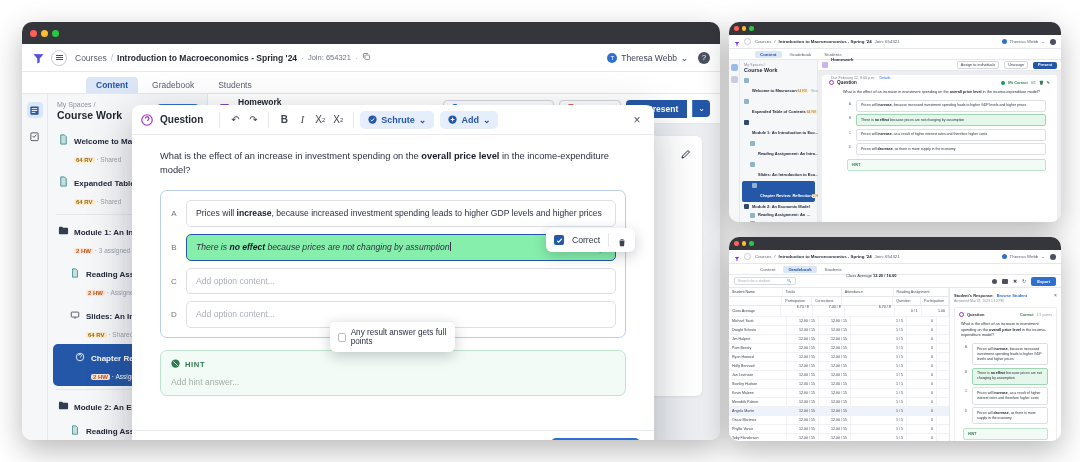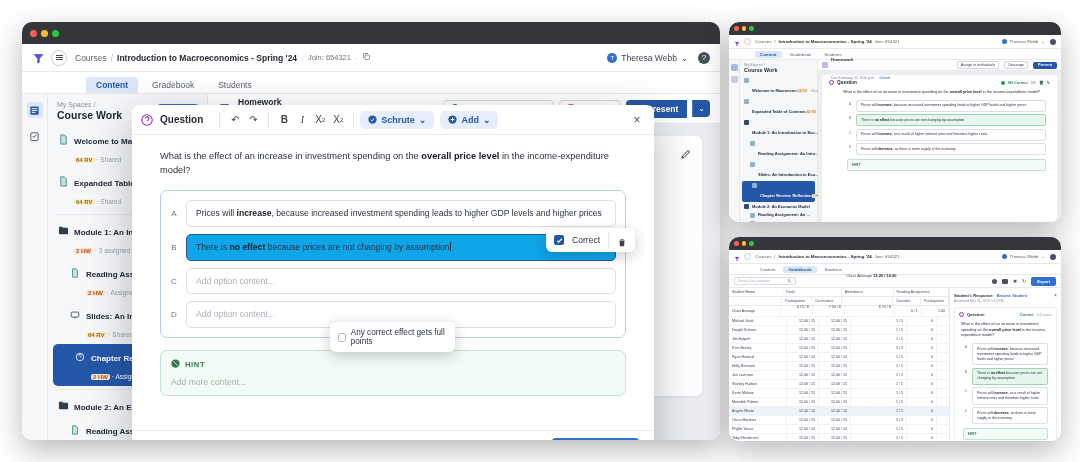--- a/index.html
+++ b/index.html
@@ -123,21 +123,21 @@
   .q-text b { font-weight: bold; color: #161b26; }
 
   .opt-group { border: 1px solid #b9cdeb; border-radius: 7px; padding: 9px 9px 9px 5px; }
   .opt-row { display: flex; align-items: stretch; gap: 4px; margin-bottom: 7px; }
   .opt-row:last-child { margin-bottom: 0; }
   .opt-letter { width: 16px; flex: 0 0 16px; font-size: 8px; color: #6d7380; display: flex;
                 align-items: center; justify-content: center; }
   .opt-box { flex: 1; border: 1px solid #dcdfe6; border-radius: 5px; padding: 6px 9px;
              font-size: 8.6px; color: #2b3140; line-height: 1.5; background: #fff;
              display: flex; align-items: center; gap: 6px; min-height: 22px; }
-  .opt-box.correct { background: #0ea5e9; border: 1.6px solid #2457a8; }
+  .opt-box.correct { background: #86efac; border: 1.6px solid #2457a8; font-style: italic; }
   .opt-box.ph { color: #a9aeba; }
   .opt-box b { font-weight: bold; color: #161b26; }
   .opt-text { flex: 1; }
   .caret-bar { display: inline-block; width: 1px; height: 9px; background: #2b3140;
                vertical-align: -1px; }
   .check-ic { width: 11px; height: 11px; flex: 0 0 11px; }
 
   
   #correct-popover { position: absolute; left: 524px; top: 184px; background: #fff;
                      border-radius: 6px; box-shadow: 0 4px 14px rgba(20,25,40,.22);
@@ -566,21 +566,21 @@
           <div class="sec-card">
             <div class="sec-head">
               <span>
                 <svg width="9" height="9" viewBox="0 0 24 24" fill="#2f7a4e">
                     <circle cx="12" cy="12" r="11"></circle>
                     <path d="M6 6l12 12" stroke="#fff" stroke-width="2"></path>
                   </svg>
               </span>
               <span>HINT</span>
             </div>
-            <div class="sec-ph">Add more content...</div>
+            <div class="sec-ph">Add hint answer...</div>
           </div>
 
         </div>
 
         <div class="m-footer">
 
           <span class="f-right">
             <span>
               
             </span>
@@ -601,21 +601,21 @@
         <span class="trash">
           <svg width="10" height="11" viewBox="0 0 24 24" fill="#3b4252">
               <path d="M6 7h12l-1 14H7zM9 4h6l1 2H8z"></path>
             </svg>
         </span>
       </div>
 
       <div id="add-option-popover">
         <div class="aop-bot">
           <span class="cbx-empty"></span>
-          <span>Any correct effect gets full points</span>
+          <span>Any result answer gets full points</span>
         </div>
       </div>
 
     </div>
   </div>
 
   <div class="win mini" id="mini-window-top">
     <div class="titlebar">
       <span class="dot r"></span>
       <span class="dot y"></span>

